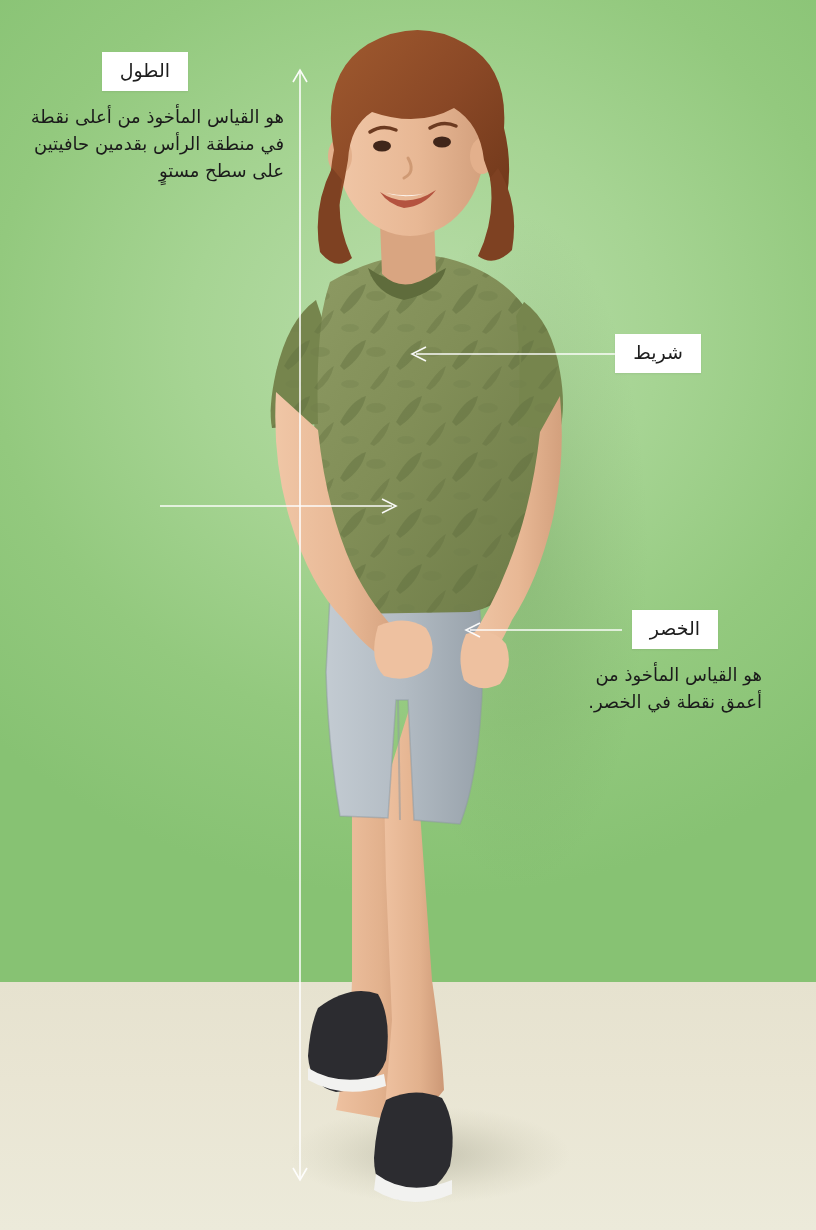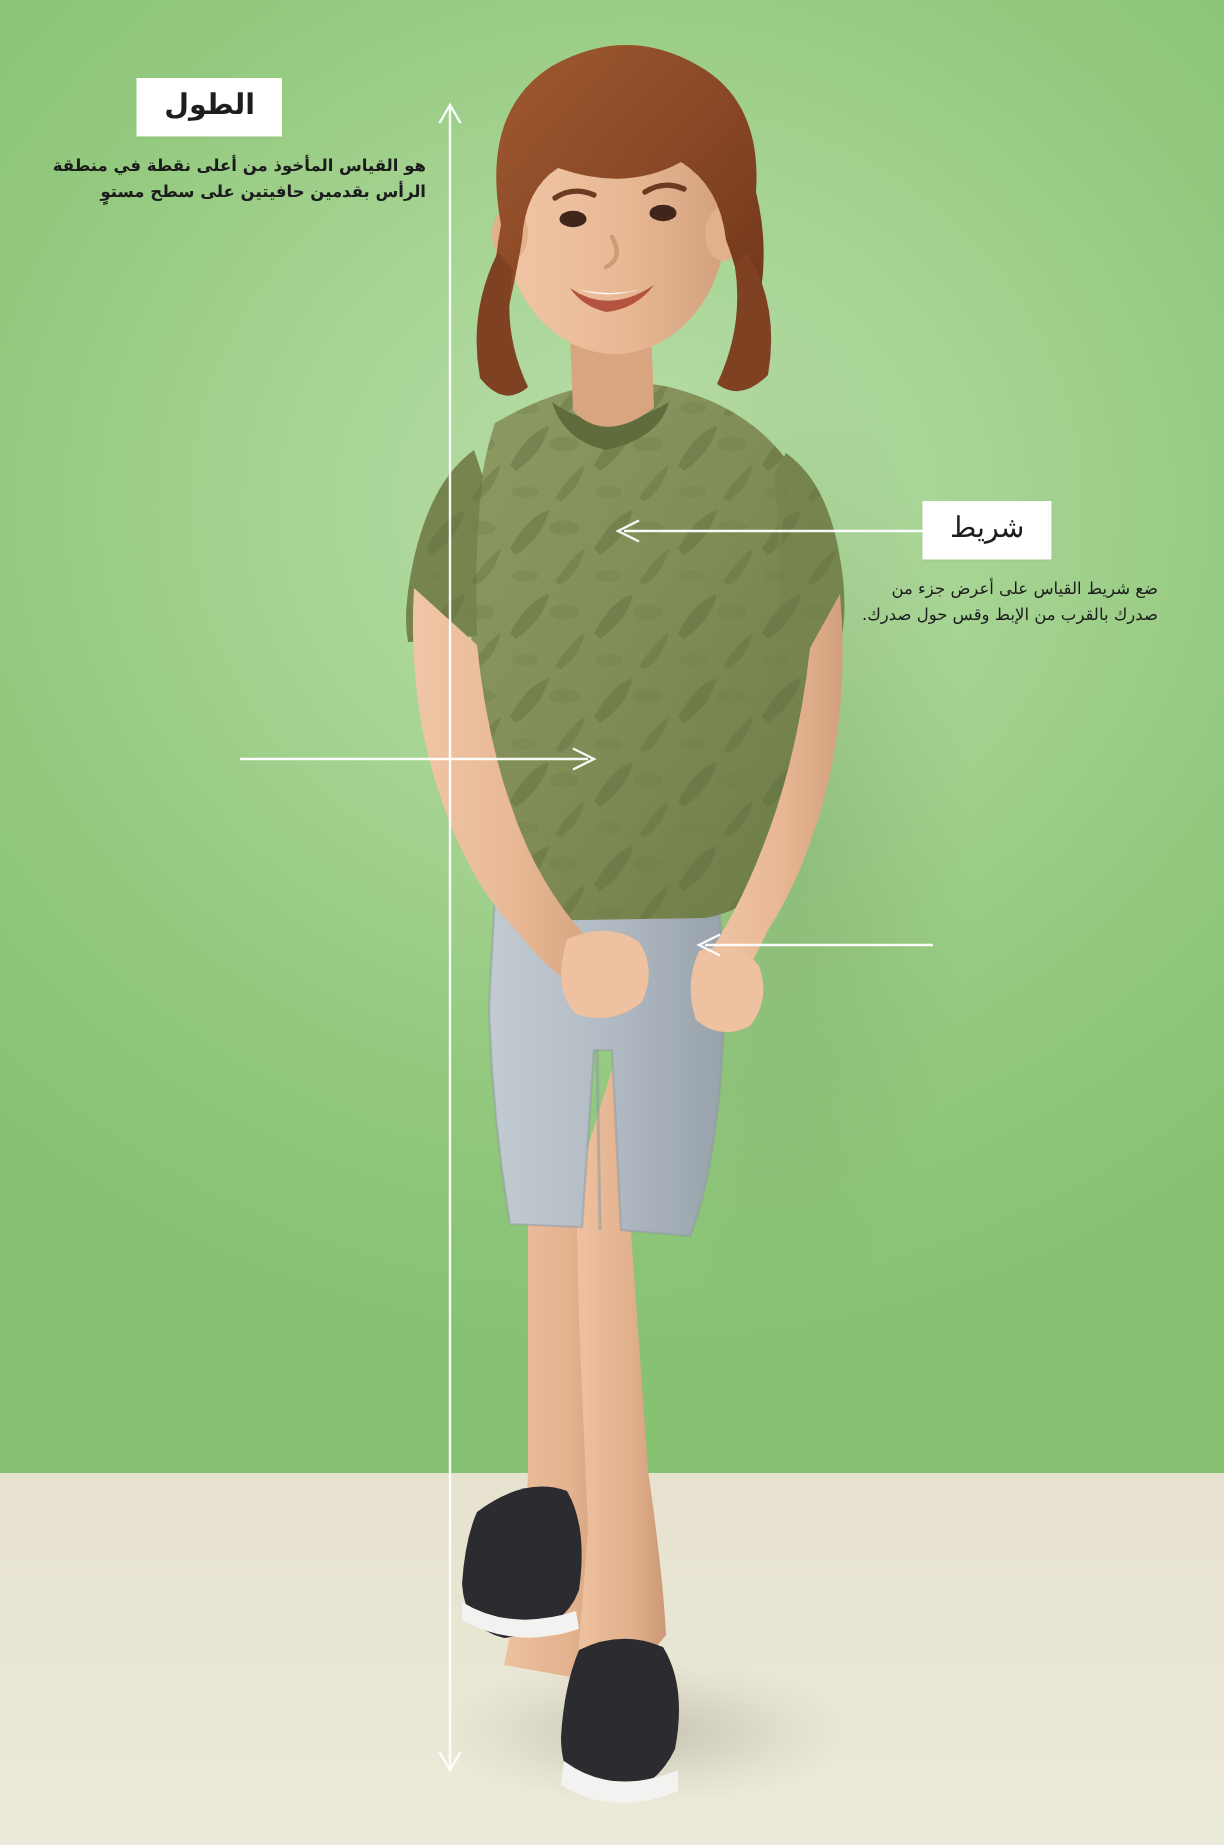--- a/index.html
+++ b/index.html
@@ -53,28 +53,28 @@
     color: #1e1e1e;
     font-size: 19px;
     line-height: 1;
     padding: 9px 18px 11px 18px;
     white-space: nowrap;
     box-shadow: 0 1px 2px rgba(0,0,0,0.07);
   }
   .callout .desc {
     margin-top: 12px;
     color: #1b1b1b;
-    font-size: 11px;
+    font-size: 18px;
     line-height: 1.5;
     text-align: right;
     direction: rtl;
   }
 
   
-  #callout-height { left: 14px; top: 52px; width: 270px; text-align: right; font-weight: bold; }
+  #callout-height { left: 14px; top: 52px; width: 270px; text-align: right; }
   #callout-height .label { margin-right: 96px; }
   #callout-height .desc { width: 266px; }
 
   #callout-chest { left: 572px; top: 334px; width: 215px; text-align: right; }
   #callout-chest .label { margin-right: 86px; }
   #callout-chest .desc { width: 200px; margin-right: 15px; }
 
   #callout-hip { left: 14px; top: 488px; width: 232px; text-align: right; }
   #callout-hip .label { margin-right: 62px; }
   #callout-hip .desc { width: 226px; }
@@ -205,18 +205,21 @@
     </g>
   </svg>
 
   <div class="callout" id="callout-height">
     <div class="label">الطول</div>
     <div class="desc">هو القياس المأخوذ من أعلى نقطة في منطقة الرأس بقدمين حافيتين على سطح مستوٍ</div>
   </div>
 
   <div class="callout" id="callout-chest">
     <div class="label">شريط</div>
-    <div class="desc">ضع شريط القياس على أعرض جزء من صدرك بالقرب من الإبط وقس حول صدرك.</div>
   </div>
 
 
+  <div class="callout" id="callout-waist">
+    <div class="label">الخصر</div>
+    <div class="desc">هو القياس المأخوذ من أعمق نقطة في الخصر.</div>
+  </div>
 
 </div>
 
 </body></html>

